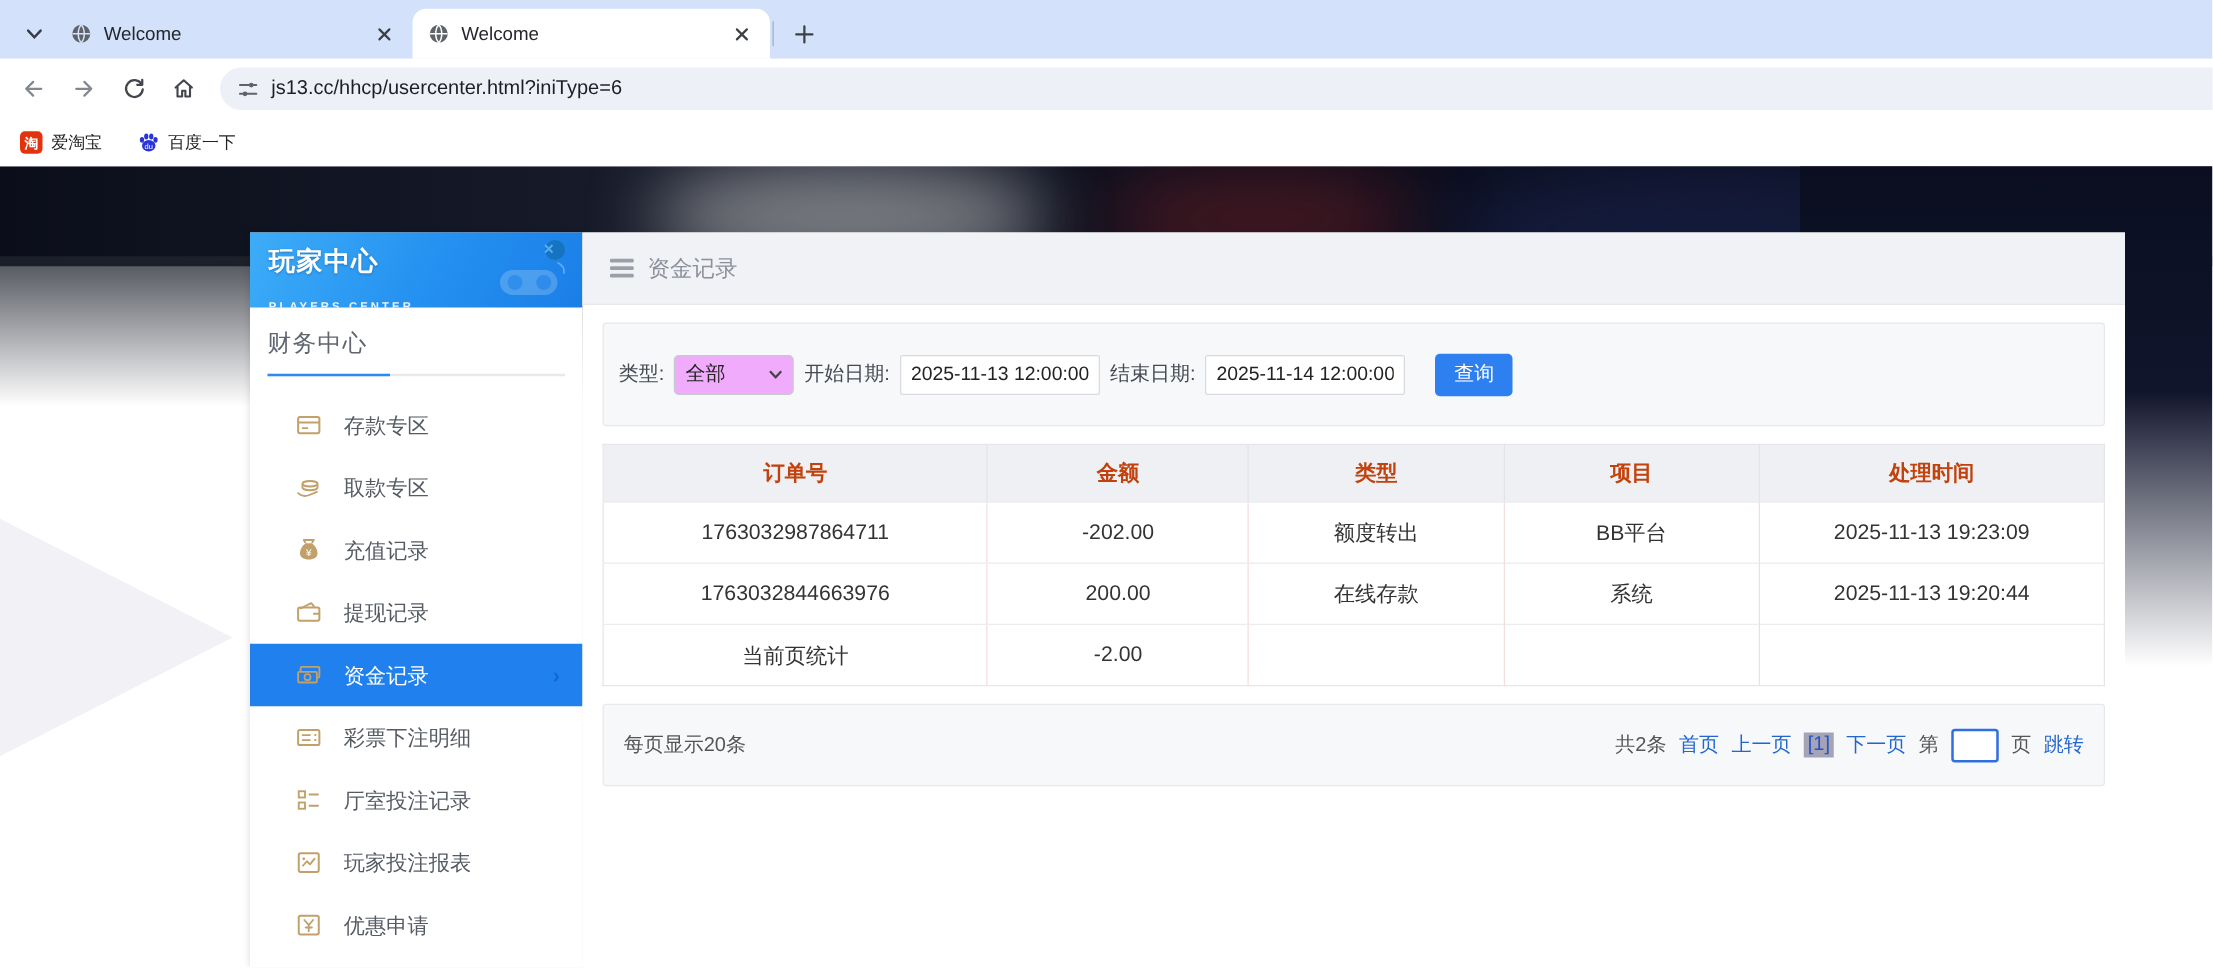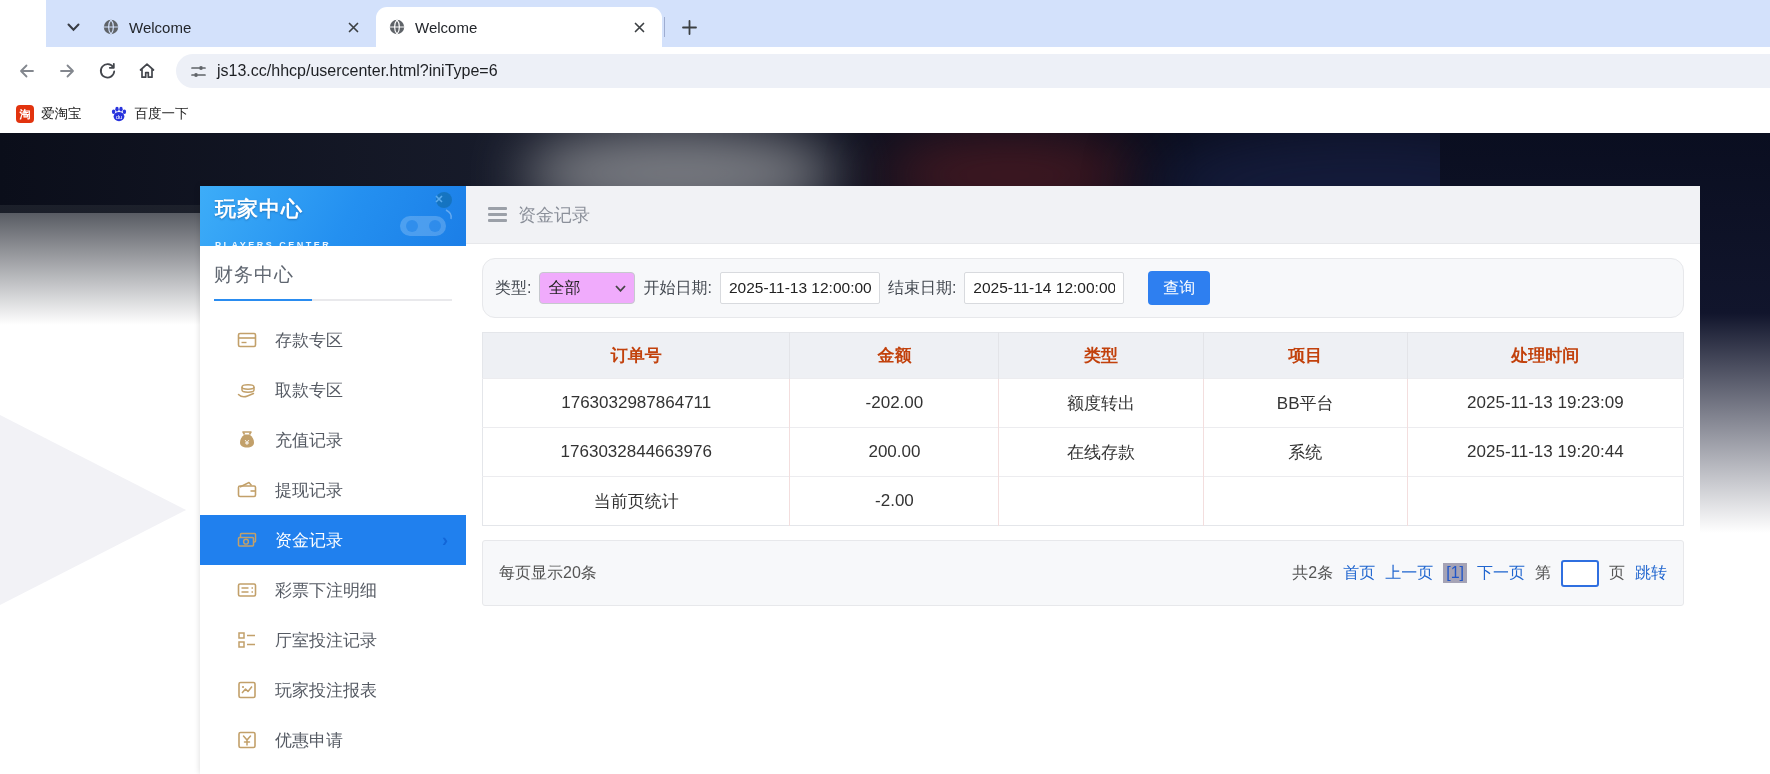--- a/index.html
+++ b/index.html
@@ -1,20 +1,20 @@
 <!DOCTYPE html>
 <html><head>
 <meta charset="utf-8">
 <style>
   * { box-sizing: border-box; margin: 0; padding: 0; }
   html,body { width:1770px; height:774px; overflow:hidden;
     font-family:"Liberation Sans","DejaVu Sans",sans-serif; background:#fff; }
 
   
-  .tabstrip { height:47px; background:#d3e1fb; display:flex; align-items:flex-end; padding-left:10px;margin-left:46px; }
+  .tabstrip { height:47px; background:#d3e1fb; display:flex; align-items:flex-end; padding-left:10px; }
   .tab-chevron { width:34px; height:40px; display:flex; align-items:center; justify-content:center; cursor:pointer; }
   .tab { width:286px; height:40px; display:flex; align-items:center; gap:9px; padding:0 12px; cursor:pointer; }
   .tab.active { background:#fff; border-radius:11px 11px 0 0; }
   .tab-label { flex:1; font-size:15px; color:#23262b; white-space:nowrap; overflow:hidden; text-overflow:ellipsis; }
   .tab-close { width:22px; height:22px; display:flex; align-items:center; justify-content:center; border-radius:50%; cursor:pointer; flex:0 0 auto; }
   .tab-divider { width:1px; height:20px; background:#9fadd0; margin:0 9px 10px 2px; }
   .newtab { width:30px; height:30px; margin-bottom:5px; display:flex; align-items:center; justify-content:center; cursor:pointer; }
 
   .toolbar { height:48px; background:#fff; display:flex; align-items:center; padding:0 10px; gap:6px; }
   .nav-btn { width:34px; height:34px; display:flex; align-items:center; justify-content:center; border-radius:50%; cursor:pointer; flex:0 0 auto; }
@@ -65,21 +65,21 @@
 
   
   .main { position:absolute; left:466px; top:53px; width:1234px; height:588px; background:#fff; }
   .content-header { height:58px; background:#f1f2f5; border-bottom:1px solid #e7e8eb;
     display:flex; align-items:center; gap:11px; padding:0 22px; }
   .hamburger { display:flex; flex-direction:column; gap:3px; }
   .hamburger i { width:19px; height:3px; background:#9ba0a8; border-radius:1px; }
   .content-title { font-size:18px; color:#8b909a; }
   .content-body { padding:14px 16px; }
 
-  .filter-box { height:60px; border:1px solid #e7e8eb; background:#f7f8fa; border-radius:13px;
+  .filter-box { height:83px; border:1px solid #e7e8eb; background:#f7f8fa; border-radius:3px;
     display:flex; align-items:center; padding:0 12px; gap:8px; }
   .f-label { font-size:16px; color:#454a52; }
   .select { width:96px; height:32px; background:#f0abfc; border:1px solid #c6c9ce; border-radius:4px;
     display:flex; align-items:center; justify-content:space-between; padding:0 8px; cursor:pointer; }
   .select .sel-val { font-size:16px; color:#222; }
   .f-input { width:160px; height:32px; border:1px solid #d8dade; border-radius:2px; background:#fff;
     font-size:15.5px; color:#222; padding:0 8px; font-family:inherit; }
   .btn-query { margin-left:16px; height:34px; padding:0 15px; background:#2e7ff0; color:#fff;
     border:none; border-radius:4px; font-size:16px; cursor:pointer; font-family:inherit; }
 

